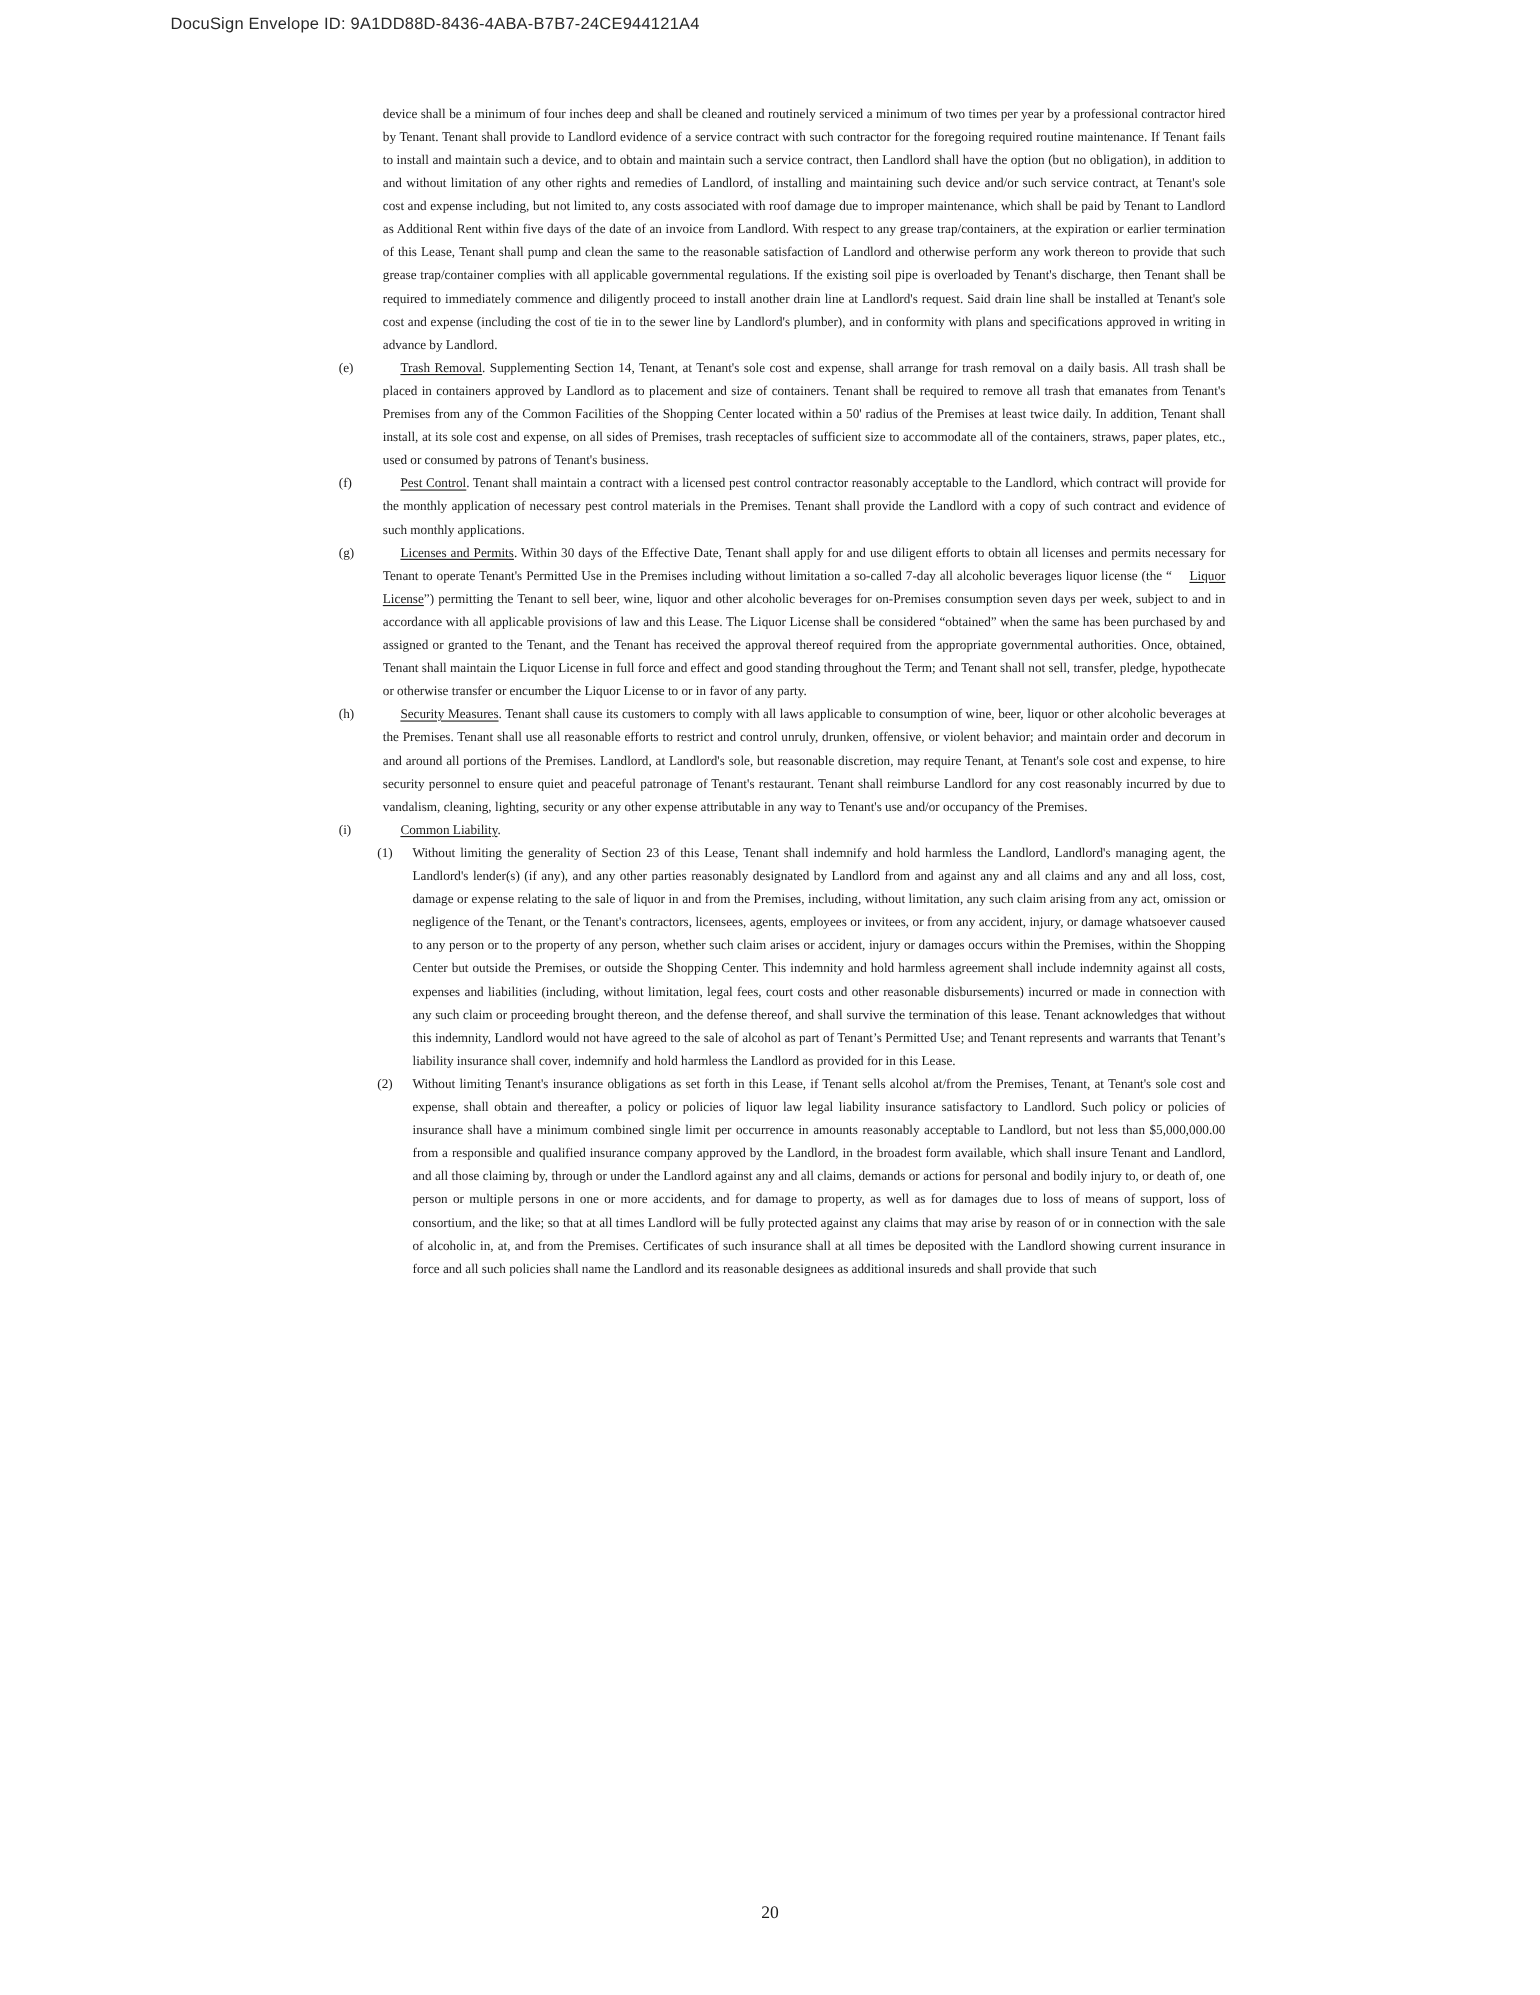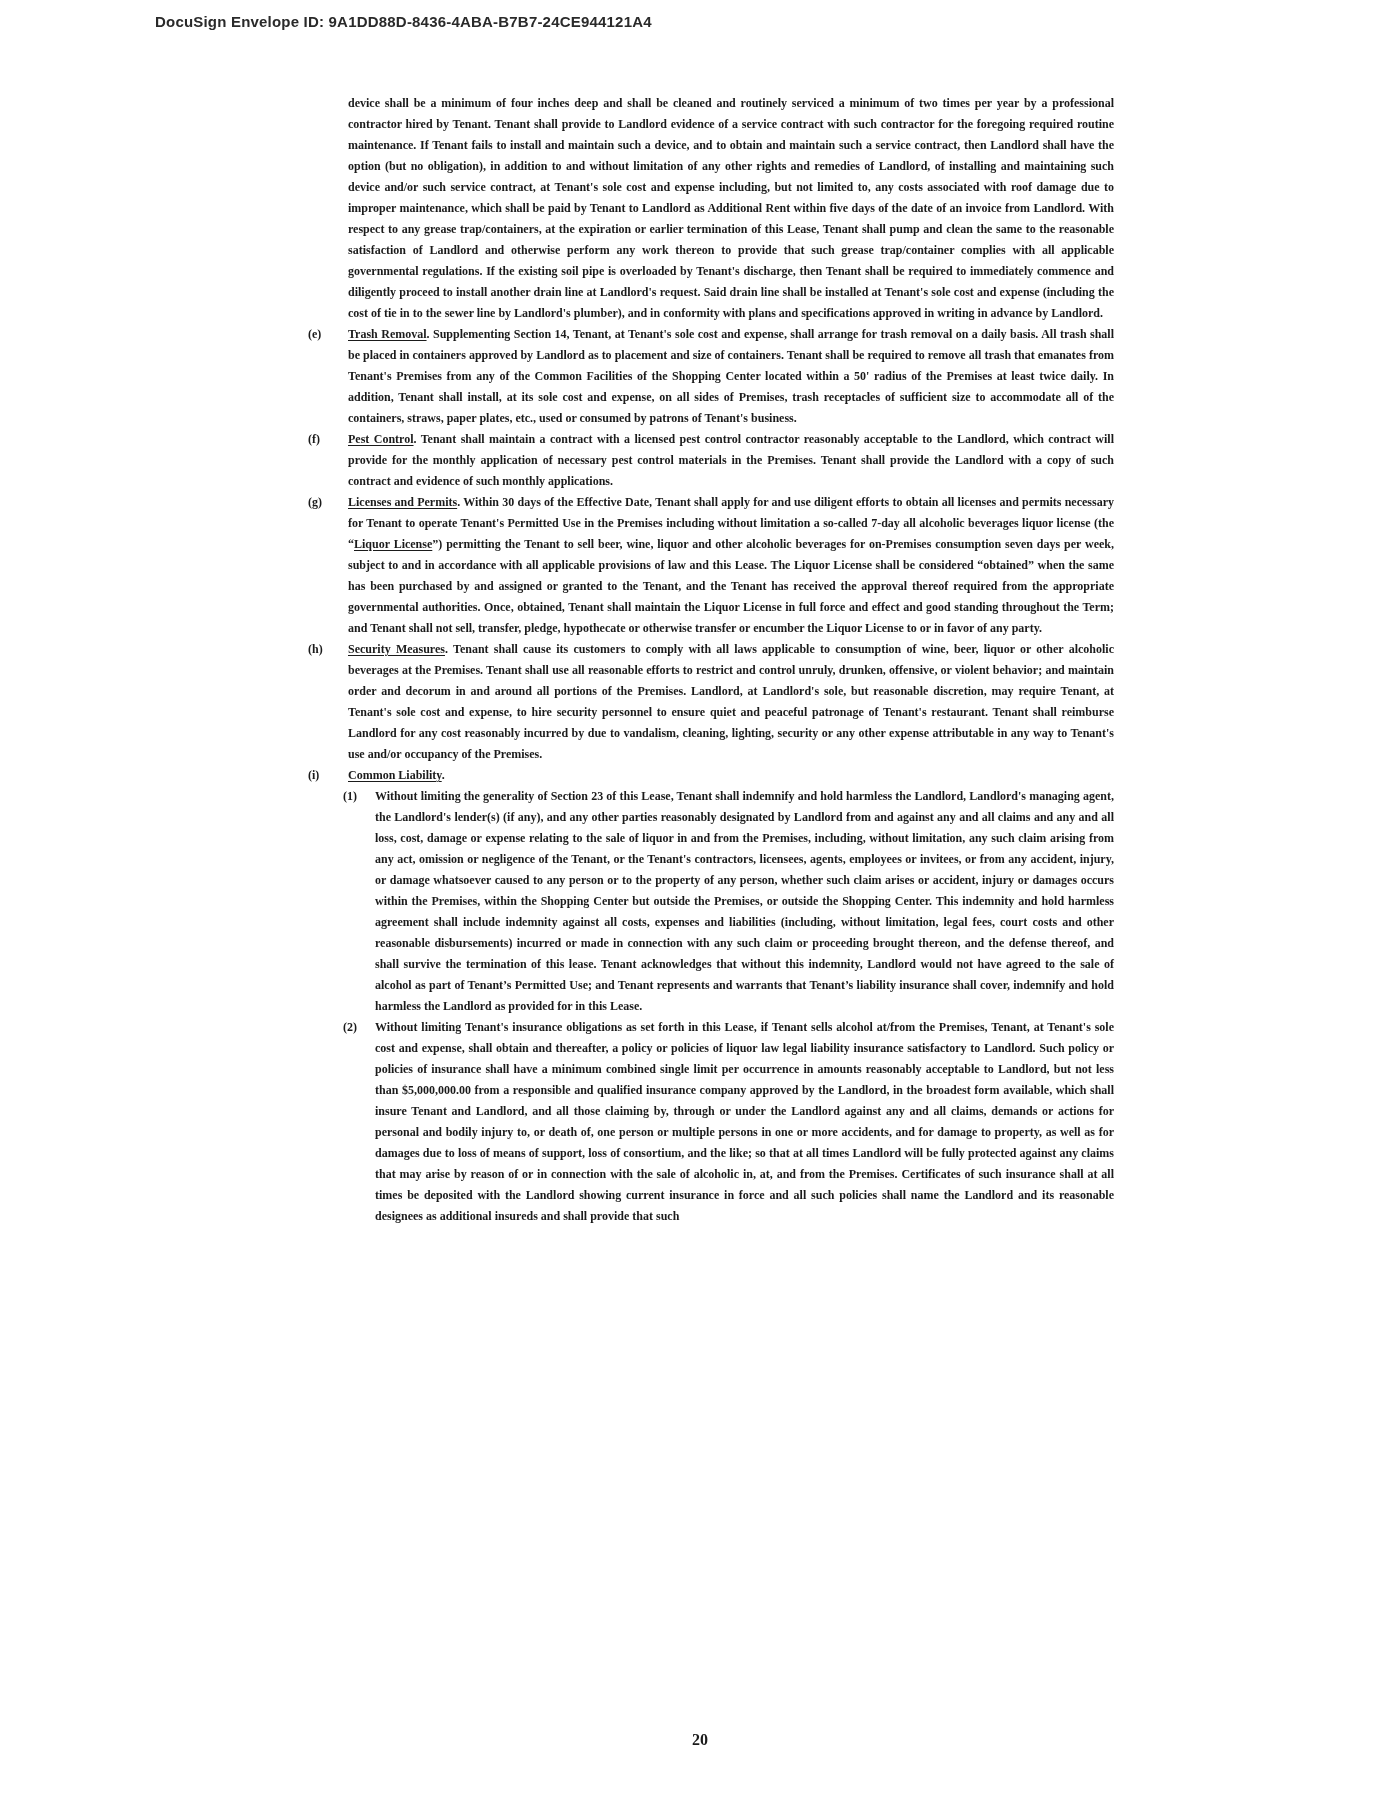--- a/index.html
+++ b/index.html
@@ -4,21 +4,20 @@
 <style>
   html, body { margin: 0; padding: 0; background: #ffffff; }
   .page {
     position: relative;
     width: 1400px;
     height: 1814px;
     background: #ffffff;
     overflow: hidden;
     font-family: "Liberation Serif", serif;
     color: #1b1b1b;
-    font-weight: bold;
   }
   .docusign {
     position: absolute;
     left: 155px;
     top: 13px;
     font-family: "Liberation Sans", sans-serif;
     font-size: 15px;
     color: #2a2a2a;
     letter-spacing: 0.2px;
     white-space: nowrap;
@@ -30,21 +29,21 @@
     width: 766px;
     font-size: 12px;
     line-height: 21px;
     text-align: justify;
   }
   .para { margin: 0; text-align: justify; }
   .clause { position: relative; }
   .clabel { position: absolute; left: -40px; top: 0; }
   .subitem { position: relative; padding-left: 27px; }
   .slabel { position: absolute; left: -5px; top: 0; }
-  .u { text-decoration: underline; text-underline-offset: 2px; }
+  .u { text-decoration: underline; text-underline-offset: 2px; margin-left: 16px; }
   .pagenum {
     position: absolute;
     left: 0;
     top: 1731px;
     width: 1400px;
     text-align: center;
     font-size: 16px;
     color: #1b1b1b;
   }
 </style>

